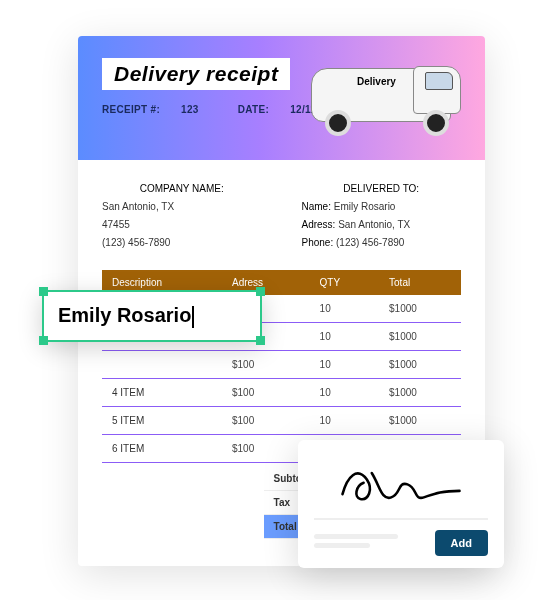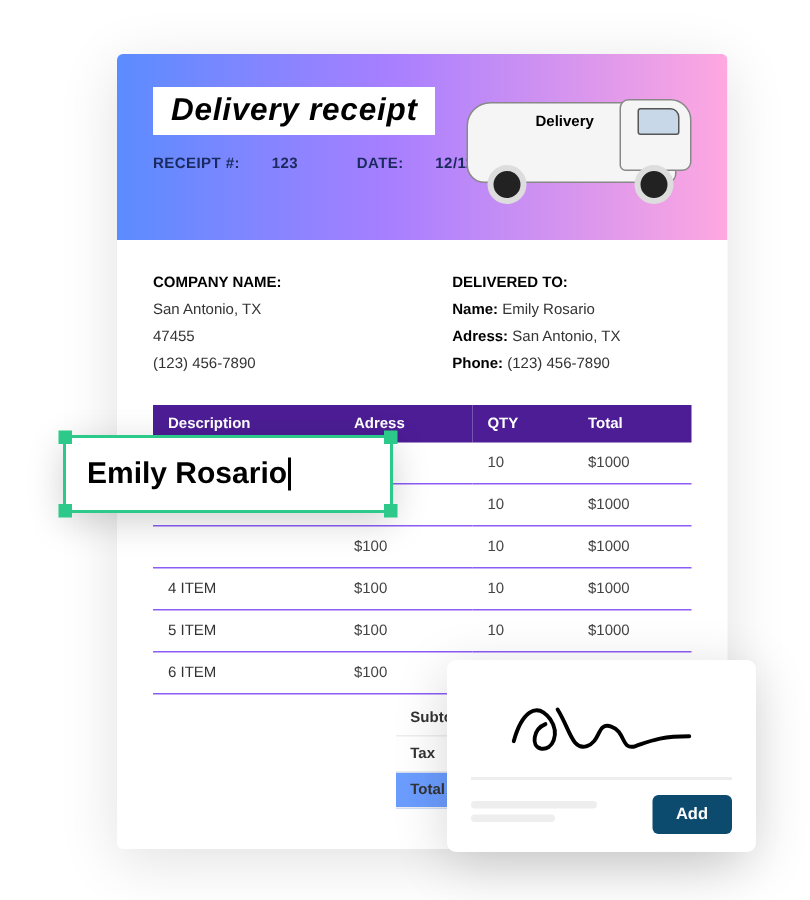--- a/index.html
+++ b/index.html
@@ -116,36 +116,37 @@
       gap: 40px;
       margin-bottom: 18px;
     }
     .info-col {
       flex: 1;
       font-size: 10px;
       line-height: 1.8;
       color: #333;
     }
     .info-col .label {
-      font-weight: 700;
+      font-weight: 400;
       color: #000;
+      text-align: center;
     }
     .info-col .field-label {
-      font-weight: 700;
+      font-weight: 400;
       color: #000;
     }
     .items-table {
       width: 100%;
       border-collapse: collapse;
       font-size: 10px;
     }
     .items-table thead th {
-      background: #4c1d95;
+      background: #a16207;
       color: #fff;
-      font-weight: 700;
+      font-weight: 400;
       text-align: left;
       padding: 7px 10px;
     }
     .items-table thead th:nth-child(2),
     .items-table thead th:nth-child(3),
     .items-table thead th:nth-child(4) {
       text-align: left;
     }
     .items-table tbody td {
       padding: 8px 10px;

